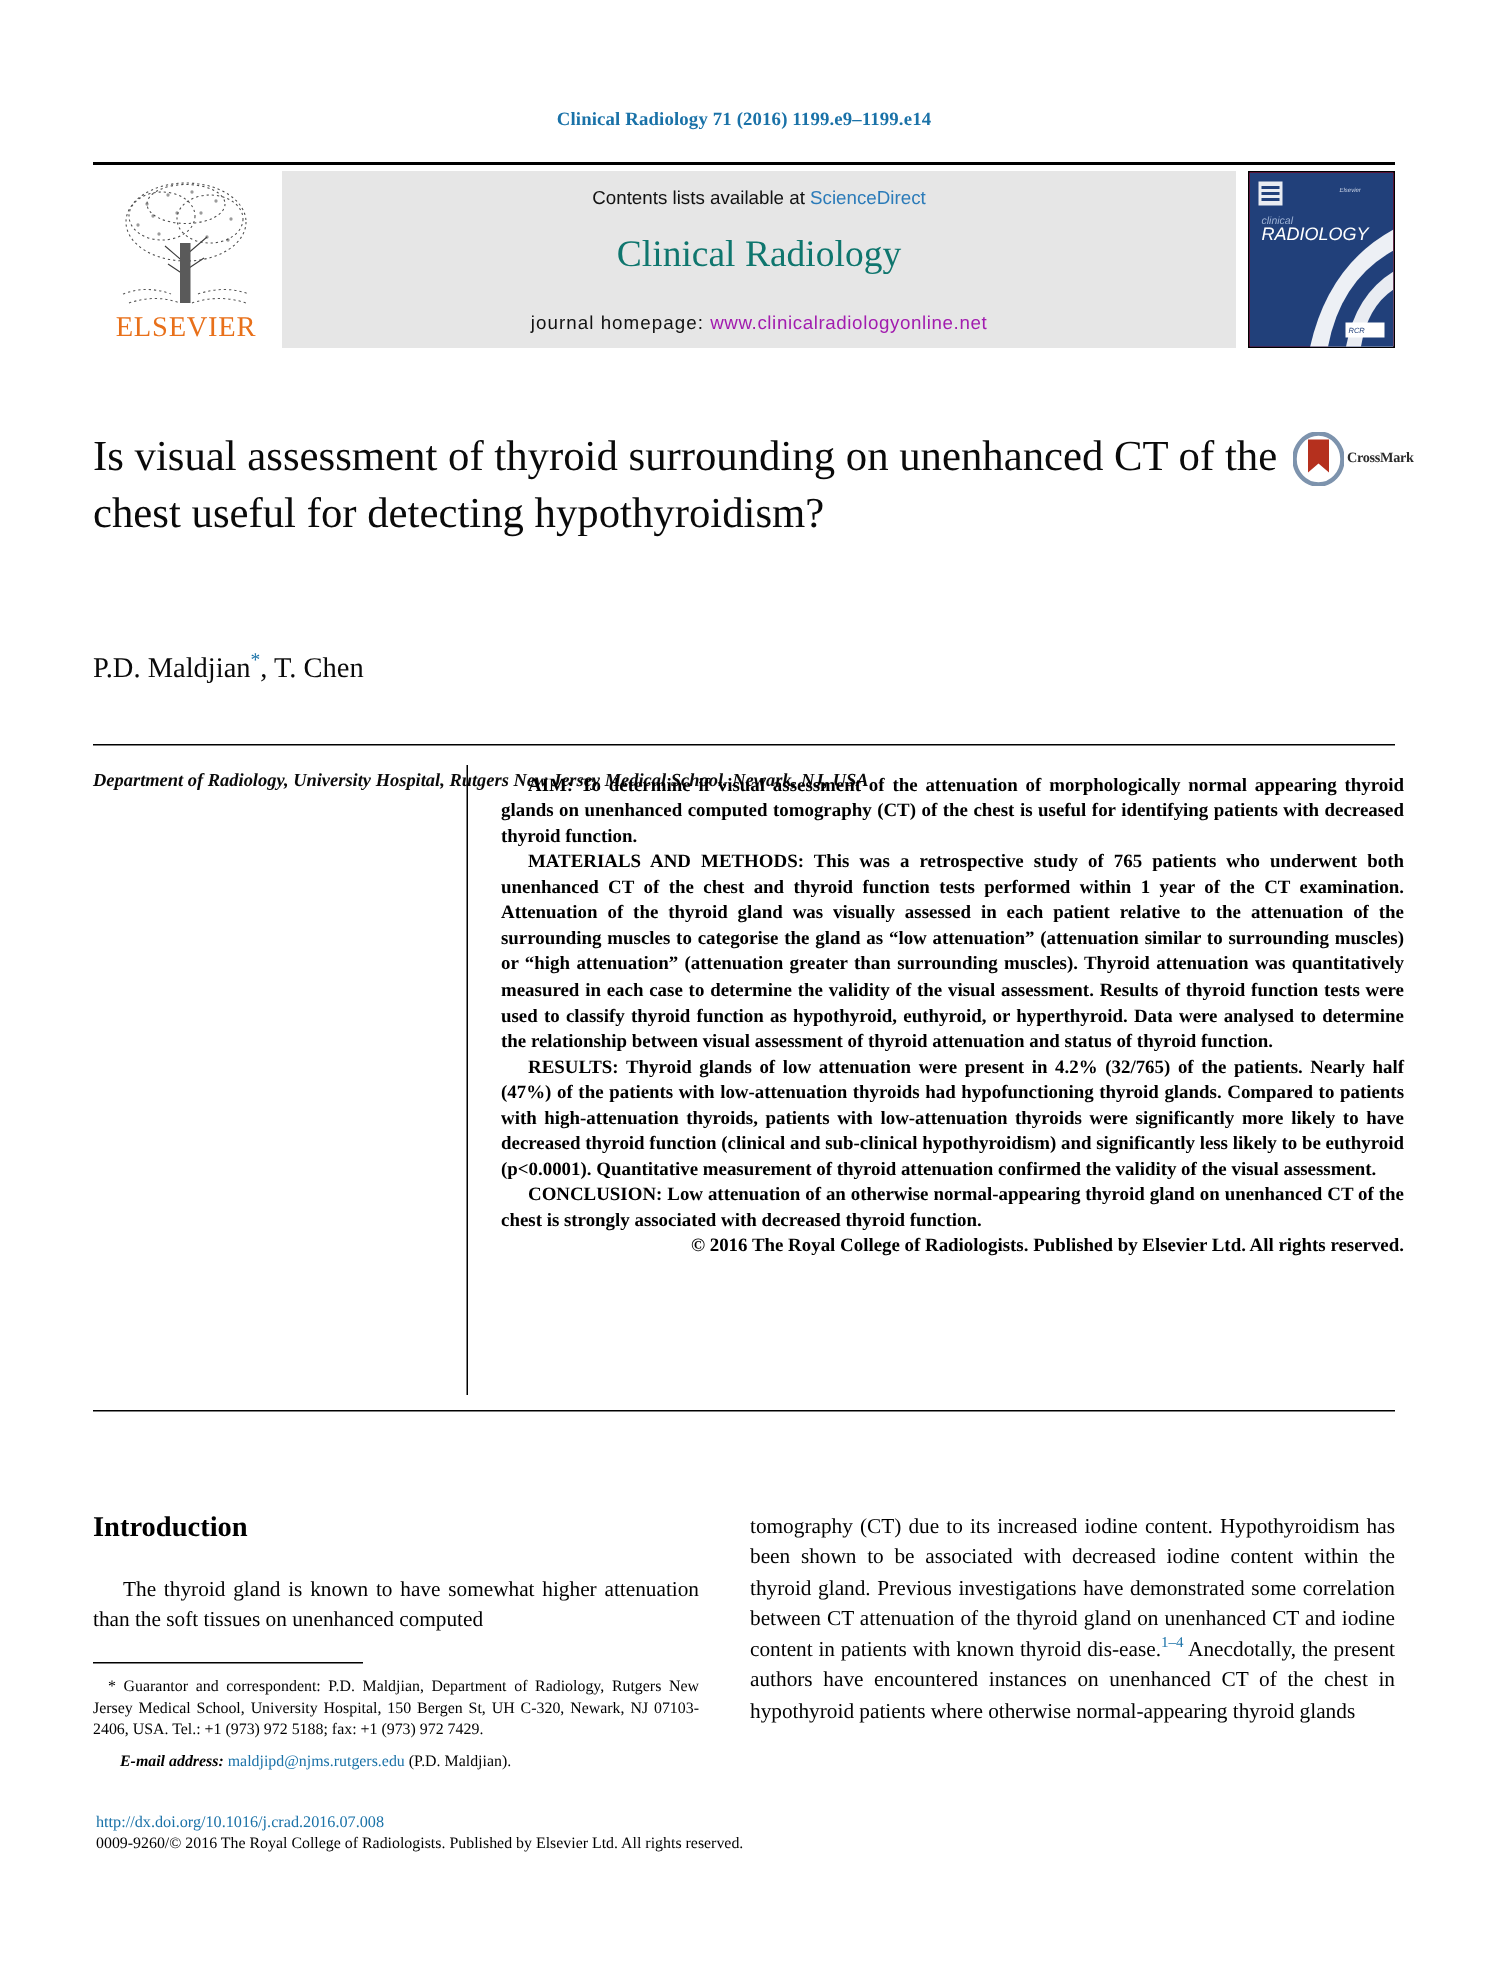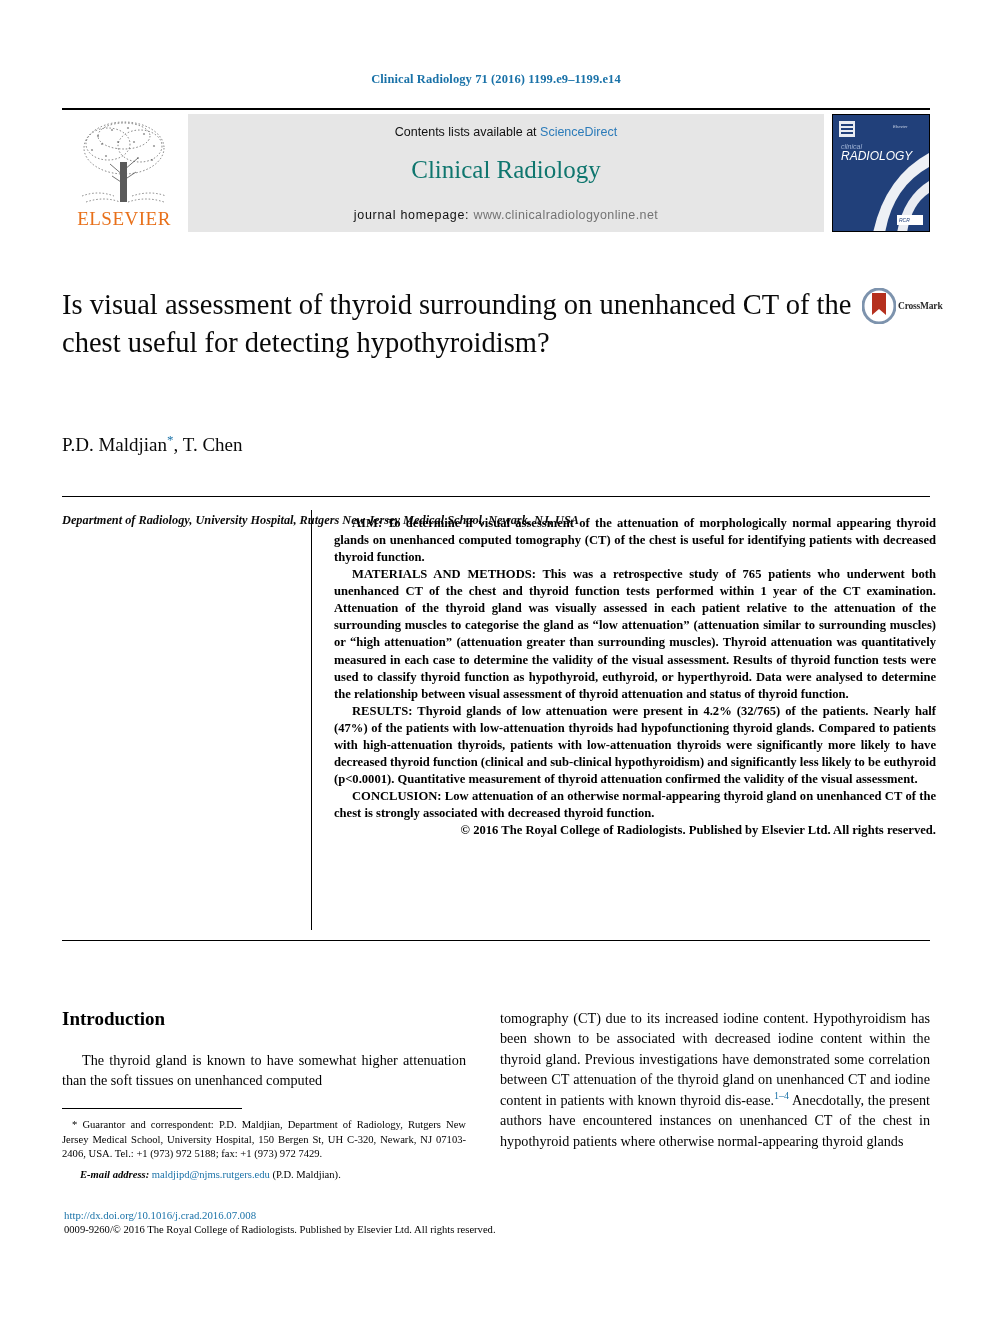--- a/index.html
+++ b/index.html
@@ -104,21 +104,21 @@
     position: absolute;
     left: 0; bottom: 10px;
     width: 100%;
     text-align: center;
     font-family: "Liberation Sans", sans-serif;
     font-size: 12.5px;
     letter-spacing: 0.7px;
     color: #111;
   }
   .banner-homepage .url {
-    color: #737373;
+    color: #a21caf;
     letter-spacing: 0.4px;
   }
   .cover-thumb {
     width: 96px;
     flex: 0 0 96px;
     margin-left: 8px;
     position: relative;
     background: #be185d;
     border: 1px solid #000000;
     overflow: hidden;

